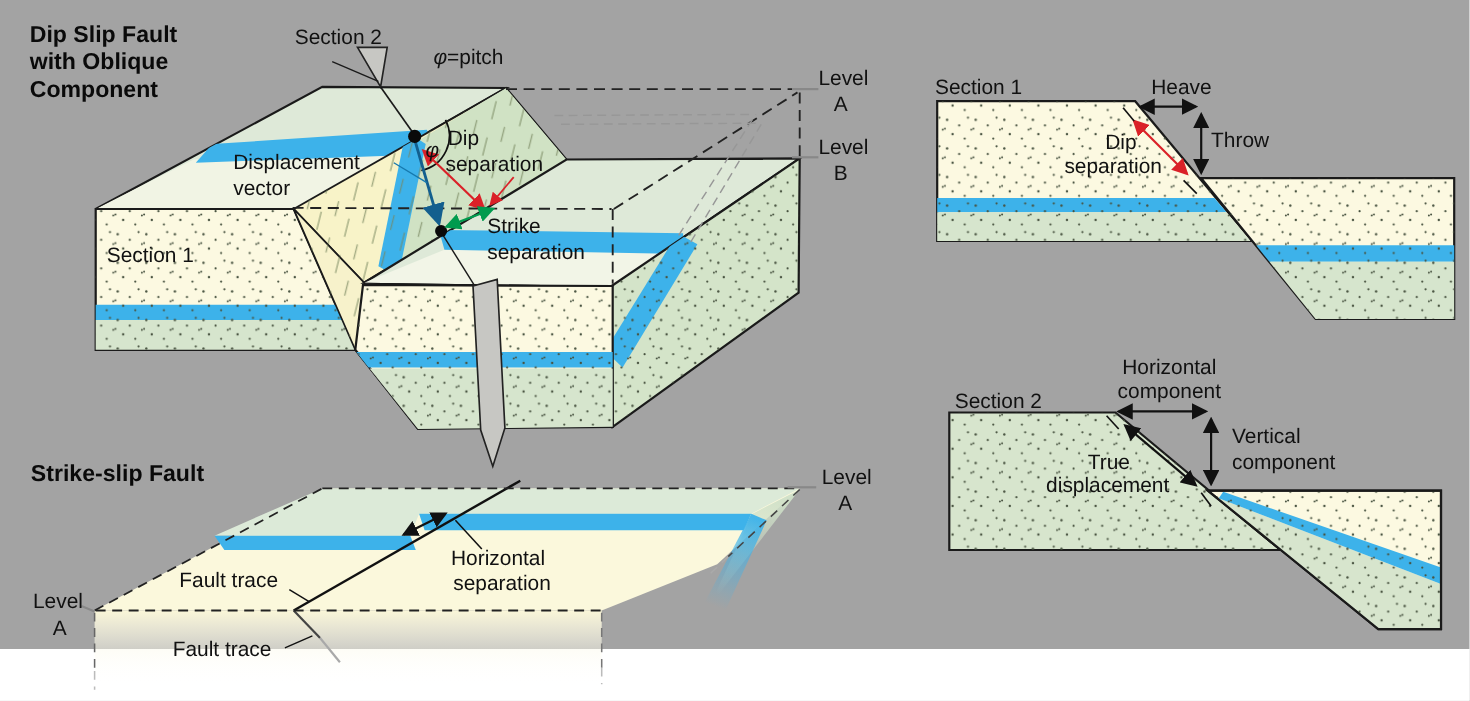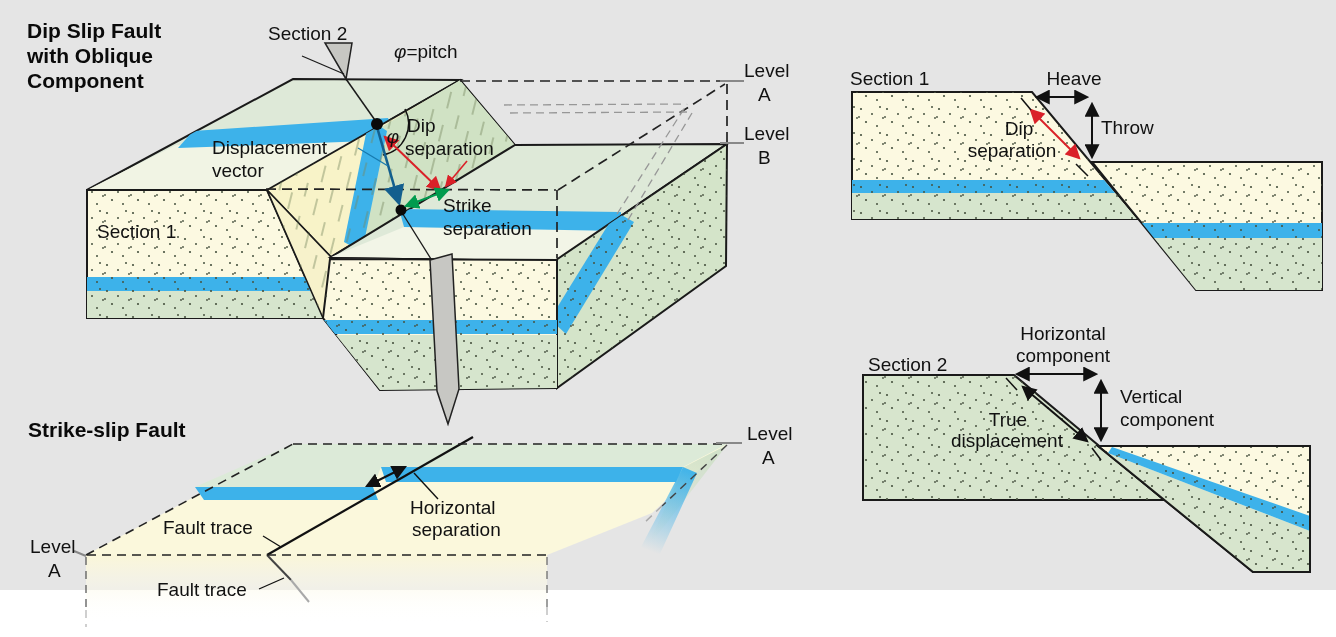--- a/index.html
+++ b/index.html
@@ -1,17 +1,17 @@
 <!DOCTYPE html>
 <html><head>
 <meta charset="utf-8">
 <style>
   html,body{margin:0;padding:0;background:#ffffff;}
   body{width:1336px;height:637px;overflow:hidden;font-family:"Liberation Sans", sans-serif;}
-  #stage{position:relative;width:1336px;height:590px;background:#e5e5e5;}
+  #stage{position:relative;width:1336px;height:590px;background:#a3a3a3;}
   svg text{font-family:"Liberation Sans", sans-serif;}
   .lbl{font-size:19px;fill:#111111;}
   .ttl{font-size:21px;font-weight:bold;fill:#0a0a0a;}
   .mid{text-anchor:middle;}
 </style>
 </head>
 <body>
 
 <div id="stage">
 <svg width="1336" height="637" viewBox="0 0 1336 637">

